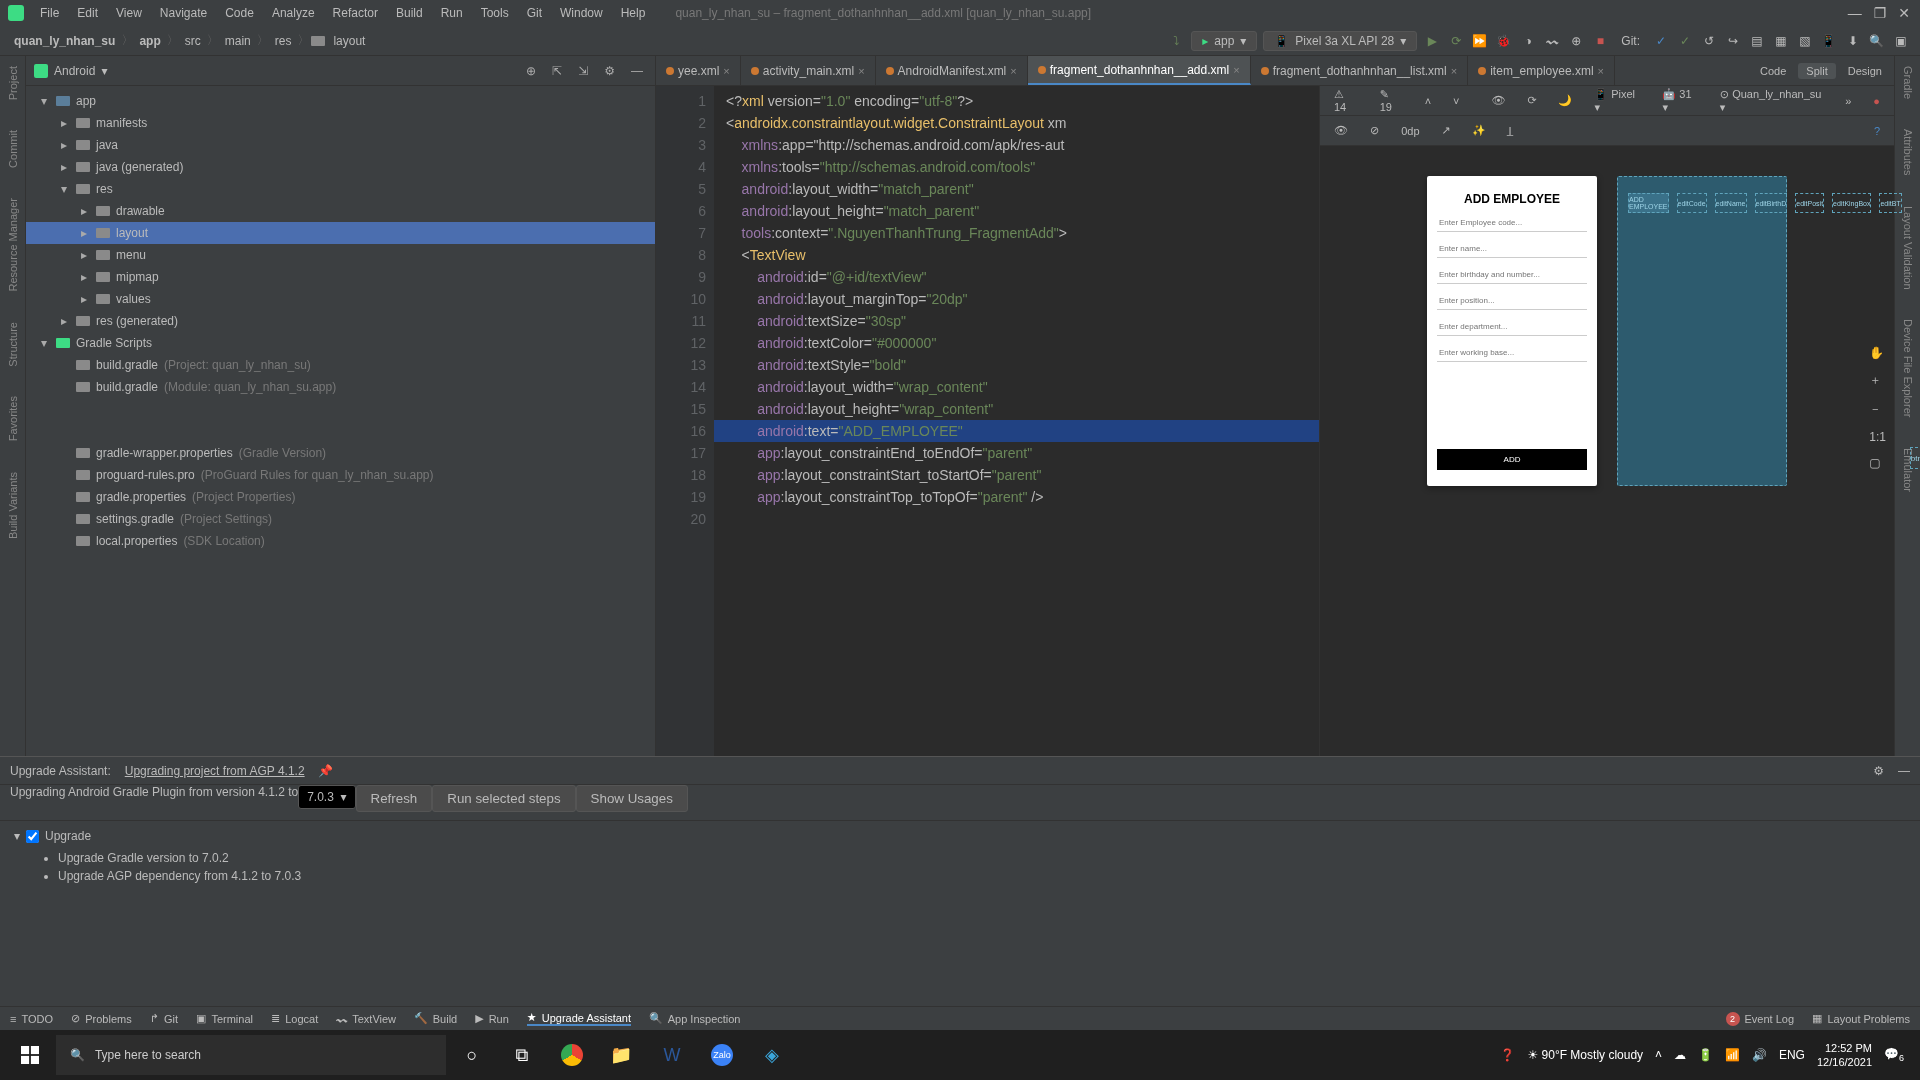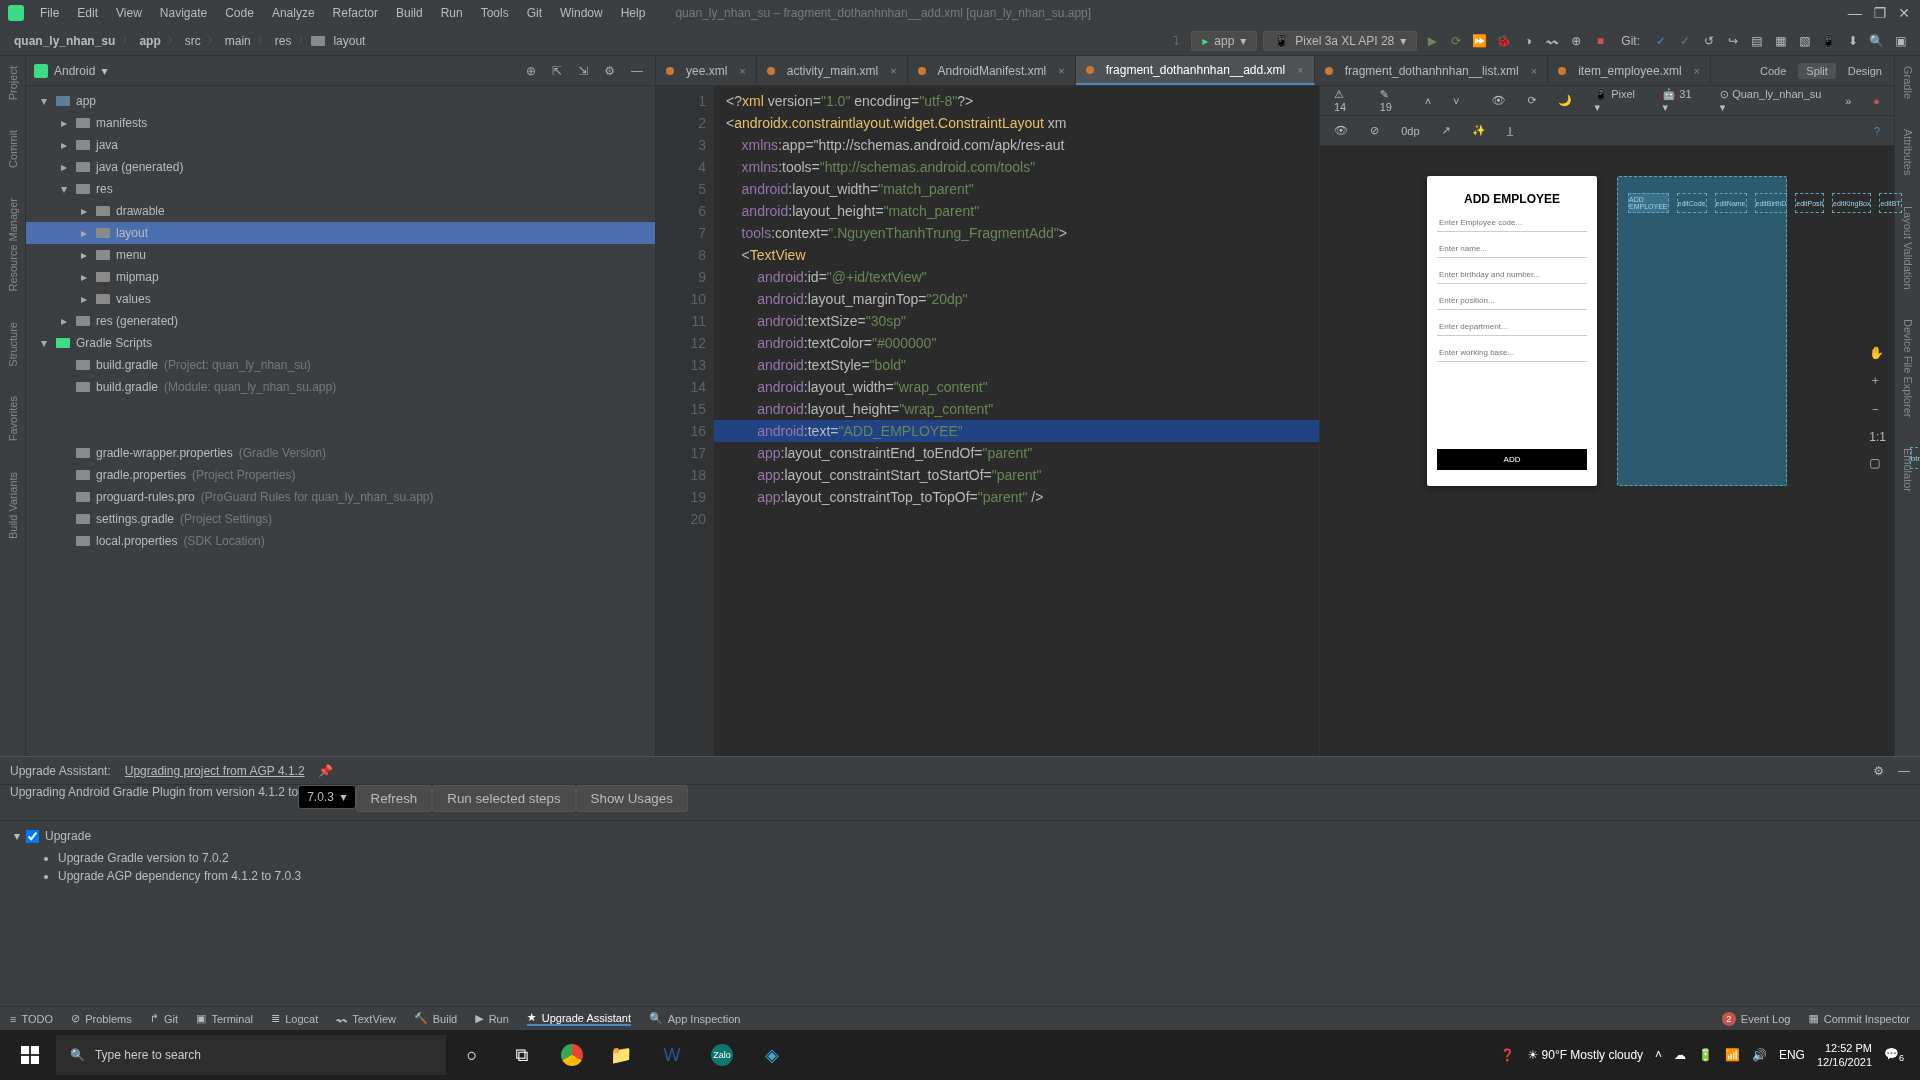--- a/index.html
+++ b/index.html
@@ -40,21 +40,21 @@
 .tree .node.sel { background: #4b6eaf; color: #fff; }
 .tree .ar { width: 12px; text-align: center; color: #aaa; }
 .tree .fic { width: 14px; height: 10px; background: #8a8a8a; border-radius: 1px; margin: 0 6px; }
 .tree .fic.mod { background: #5b7e9a; }
 .tree .fic.gradle { background: #3ddc84; }
 .tree .lbl { color: #bbb; }
 .tree .hint { color: #787878; margin-left: 6px; }
 
 .editor { flex: 1; display: flex; flex-direction: column; background: #2b2b2b; min-width: 0; }
 .tabs { height: 30px; background: #3c3f41; display: flex; align-items: stretch; border-bottom: 1px solid #323232; overflow: hidden; }
-.tab { display: flex; align-items: center; padding: 0 10px; gap: 12px; border-right: 1px solid #323232; cursor: pointer; color: #bbb; }
+.tab { display: flex; align-items: center; padding: 0 10px; gap: 4px; border-right: 1px solid #323232; cursor: pointer; color: #bbb; }
 .tab.active { background: #4e5254; color: #fff; border-bottom: 2px solid #4a88c7; }
 .tab .x { color: #888; cursor: pointer; font-size: 11px; }
 .tab .dot { width: 8px; height: 8px; border-radius: 50%; background: #cc7832; }
 .etb-btn { padding: 2px 8px; cursor: pointer; color: #bbb; font-size: 11px; }
 .etb-btn.active { background: #4e5254; border-radius: 3px; }
 .editor-body { flex: 1; display: flex; min-height: 0; }
 .code { flex: 1; display: flex; font-family: "Consolas", monospace; font-size: 14px; overflow: hidden; min-width: 0; }
 .gutter { width: 58px; background: #313335; text-align: right; padding: 4px 8px 4px 4px; color: #606366; line-height: 22px; }
 .codetext { flex: 1; padding: 4px 0; line-height: 22px; white-space: pre; overflow: hidden; min-width: 0; }
 .codetext .ln { padding-left: 12px; }
@@ -288,28 +288,28 @@
         </div>
         <div class="node" style="padding-left: 32px; margin-top: 44px;">
           <span class="ar"></span>
           <span class="fic file"></span>
           <span class="lbl">gradle-wrapper.properties</span>
           <span class="hint">(Gradle Version)</span>
         </div>
         <div class="node" style="padding-left: 32px;">
           <span class="ar"></span>
           <span class="fic file"></span>
+          <span class="lbl">proguard-rules.pro</span>
+          <span class="hint">(ProGuard Rules for quan_ly_nhan_su.app)</span>
+        </div>
+        <div class="node" style="padding-left: 32px;">
+          <span class="ar"></span>
+          <span class="fic file"></span>
           <span class="lbl">gradle.properties</span>
           <span class="hint">(Project Properties)</span>
-        </div>
-        <div class="node" style="padding-left: 32px;">
-          <span class="ar"></span>
-          <span class="fic file"></span>
-          <span class="lbl">proguard-rules.pro</span>
-          <span class="hint">(ProGuard Rules for quan_ly_nhan_su.app)</span>
         </div>
         <div class="node" style="padding-left: 32px;">
           <span class="ar"></span>
           <span class="fic file"></span>
           <span class="lbl">settings.gradle</span>
           <span class="hint">(Project Settings)</span>
         </div>
         <div class="node" style="padding-left: 32px;">
           <span class="ar"></span>
           <span class="fic file"></span>
@@ -470,21 +470,21 @@
   <span class="tw">〰 <span>TextView</span></span>
   <span class="tw">🔨 <span>Build</span></span>
   <span class="tw">▶ <span>Run</span></span>
   <span class="tw active">★ <span>Upgrade Assistant</span></span>
   <span class="tw">🔍 <span>App Inspection</span></span>
   <span class="spacer"></span>
   <span class="tw">
       <span class="badge">2</span> 
       <span>Event Log</span>
     </span>
-  <span class="tw">▦ <span>Commit Inspector</span></span>
+  <span class="tw">▦ <span>Layout Problems</span></span>
 </div>
 
 <div class="status">
   <span>▢</span>
   <span class="info">Launch succeeded (a minute ago)</span>
   <span class="spacer"></span>
   <span class="info">1:1</span>
   <span class="info">CRLF</span>
   <span class="info">UTF-8</span>
   <span class="info">4 spaces</span>
@@ -507,21 +507,21 @@
     <span>Type here to search</span>
   </div>
   <div class="tbic">○</div>
   <div class="tbic">⧉</div>
   <div class="tbic">
       <span style="background:conic-gradient(#ea4335 0 120deg,#fbbc05 120deg 240deg,#34a853 240deg 360deg);width:22px;height:22px;border-radius:50%;display:block"></span>
     </div>
   <div class="tbic">📁</div>
   <div class="tbic" style="color:#2b579a">W</div>
   <div class="tbic">
-      <span style="background:#0f766e;width:22px;height:22px;border-radius:50%;display:flex;align-items:center;justify-content:center;font-size:9px">Zalo</span>
+      <span style="background:#3b82f6;width:22px;height:22px;border-radius:50%;display:flex;align-items:center;justify-content:center;font-size:9px">Zalo</span>
     </div>
   <div class="tbic" style="color:#3ba6db">◈</div>
   <div class="tray">
     <span style="color:#3bb1e2">❓</span>
     <span>☀ <span>90°F  Mostly cloudy</span></span>
     <span>˄</span>
     <span>☁</span>
     <span>🔋</span>
     <span>📶</span>
     <span>🔊</span>

